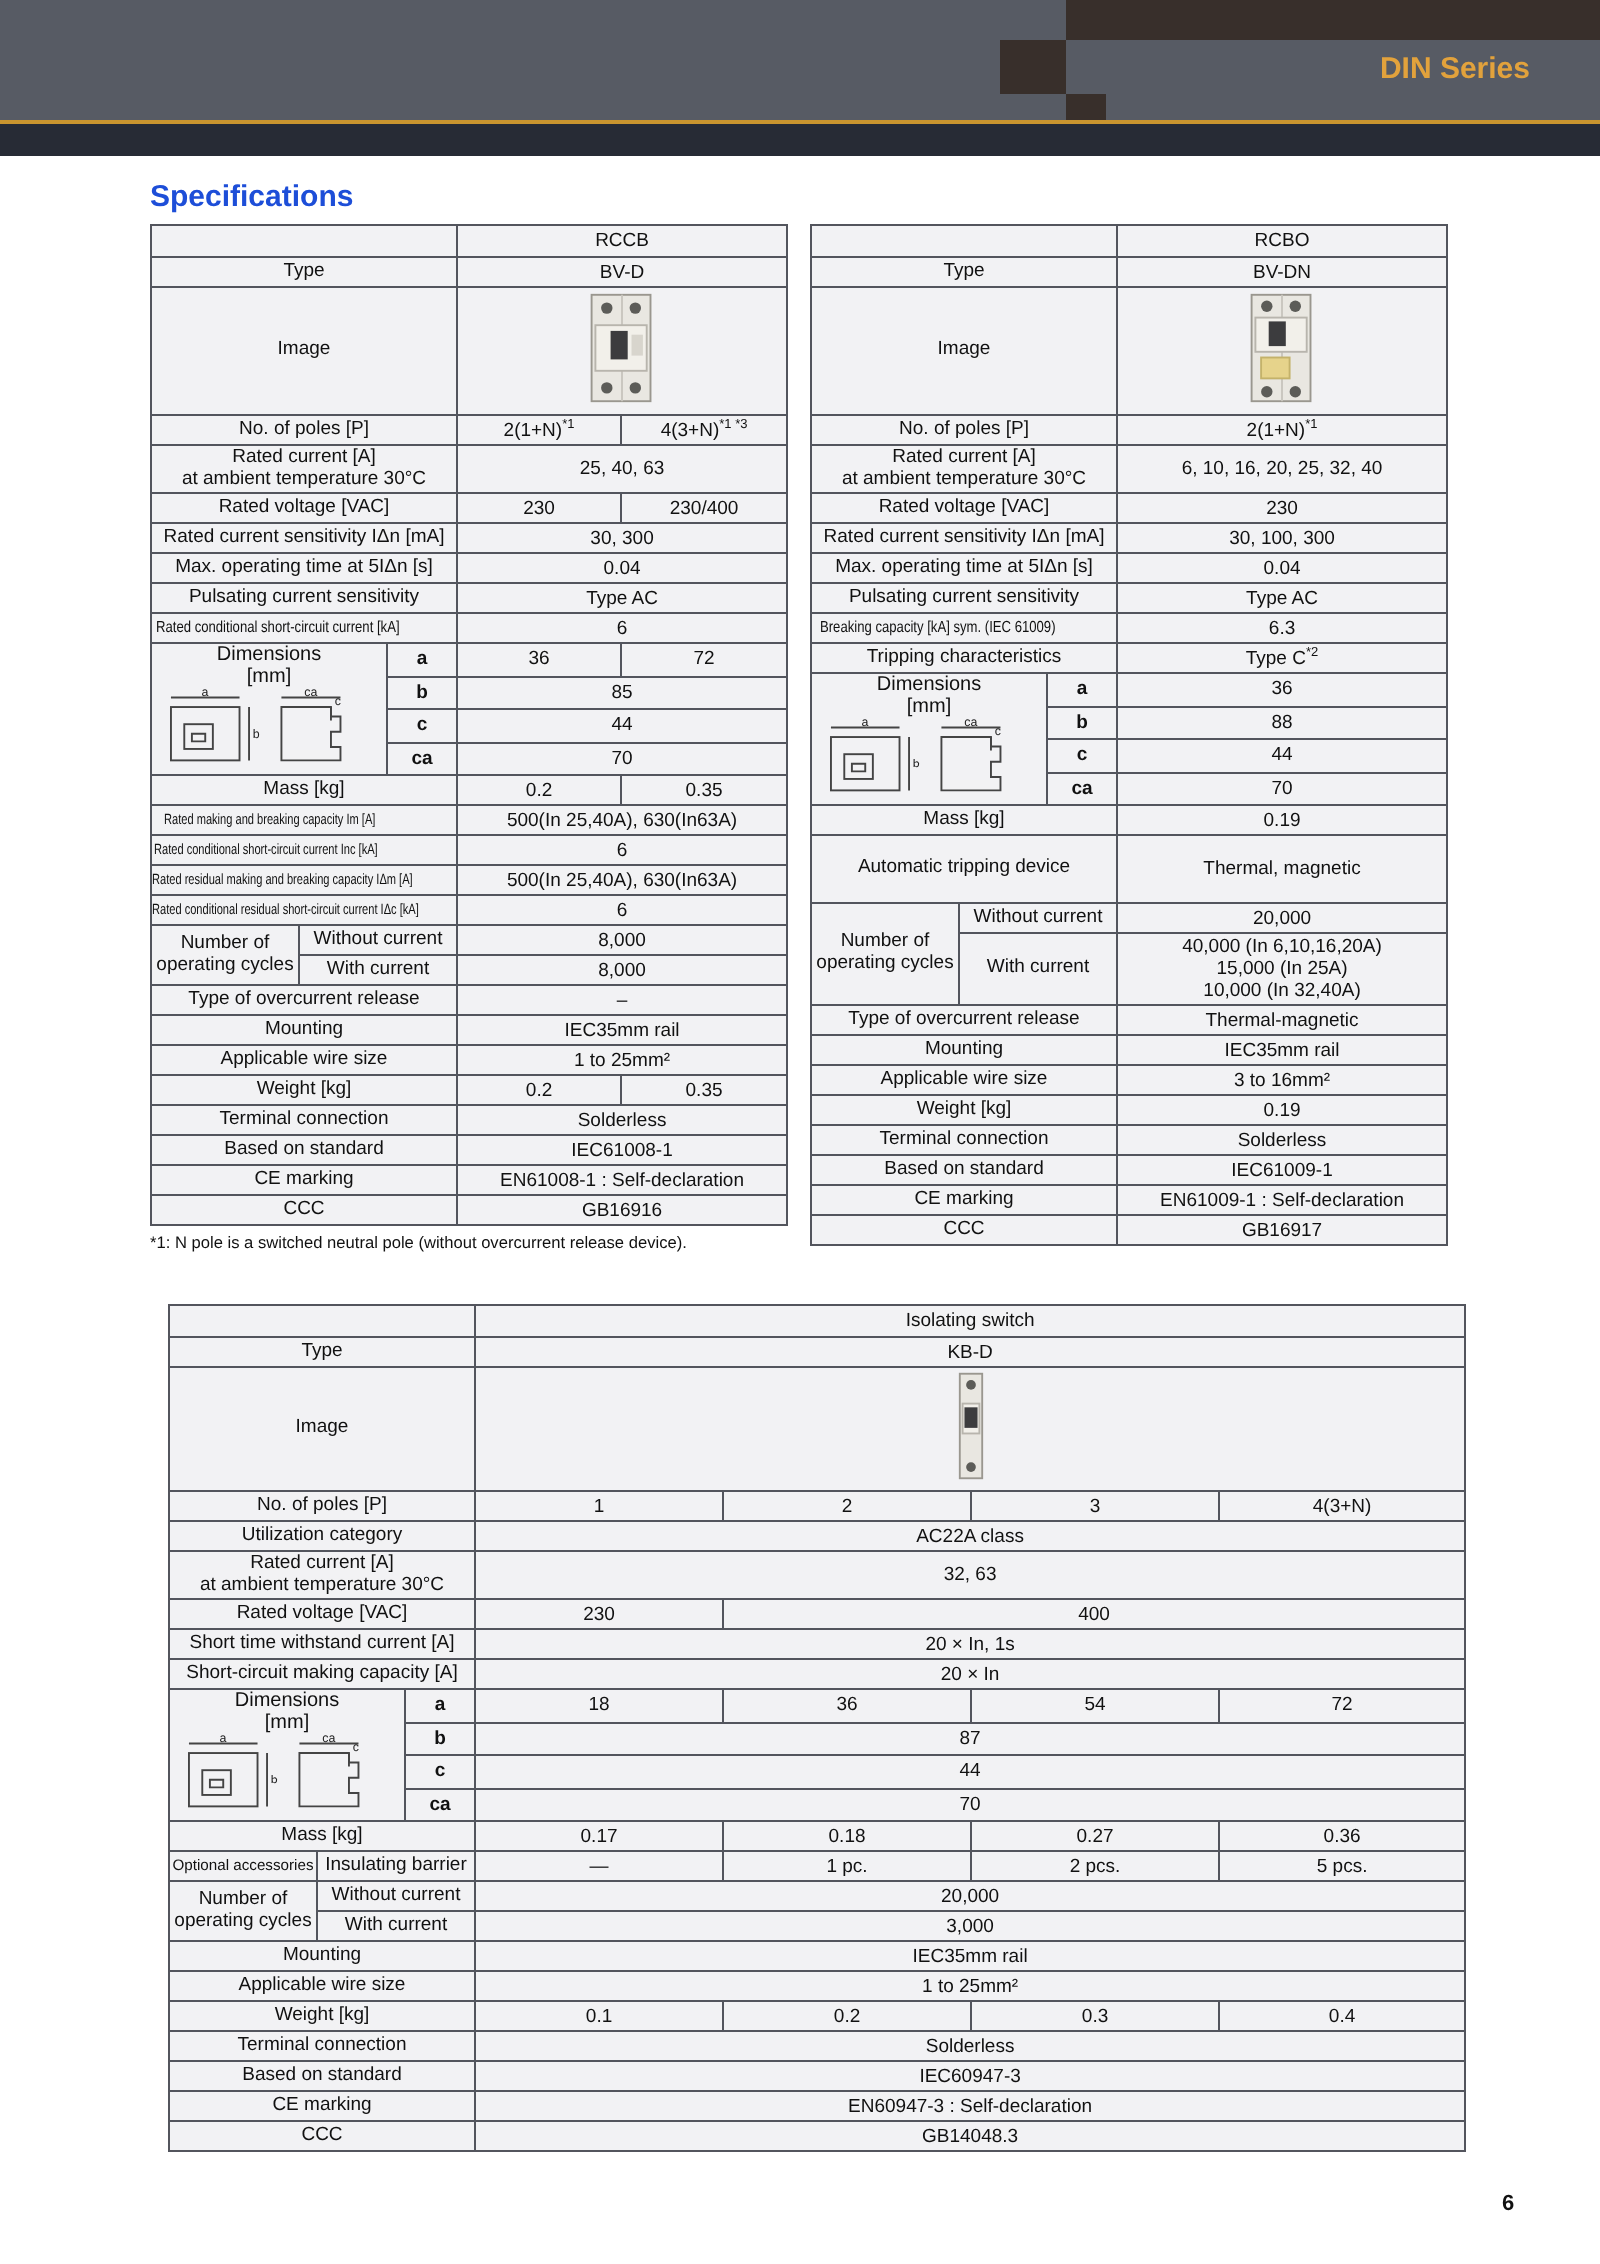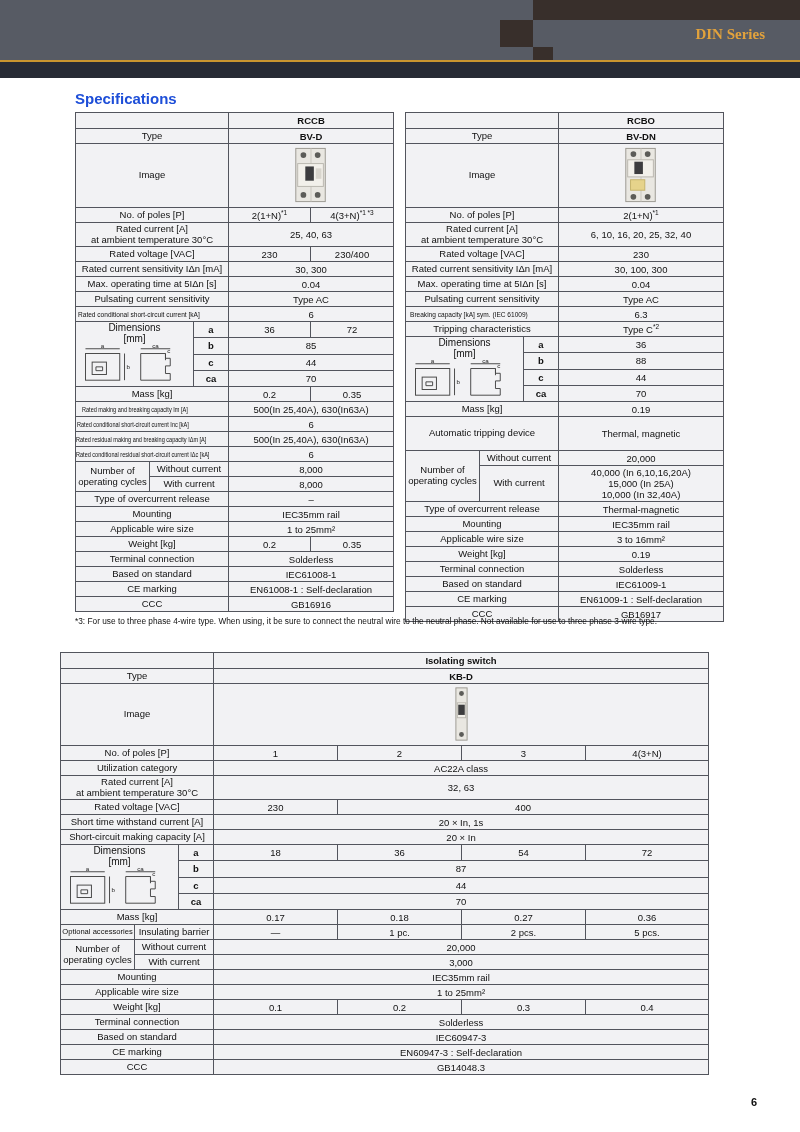--- a/index.html
+++ b/index.html
@@ -5,32 +5,32 @@
   html,body{margin:0;padding:0;}
   .page{position:relative;width:800px;height:1132px;background:#ffffff;overflow:hidden;
         font-family:"Liberation Sans","DejaVu Sans",sans-serif;color:#111;}
   
   .hdr-gray{position:absolute;left:0;top:0;width:800px;height:60px;background:#575b64;}
   .hdr-dk1{position:absolute;left:533px;top:0;width:267px;height:20px;background:#382f2b;}
   .hdr-dk2{position:absolute;left:500px;top:20px;width:33px;height:27px;background:#382f2b;}
   .hdr-dk3{position:absolute;left:533px;top:47px;width:20px;height:13px;background:#382f2b;}
   .hdr-gold{position:absolute;left:0;top:60px;width:800px;height:2px;background:#c9952f;}
   .hdr-navy{position:absolute;left:0;top:62px;width:800px;height:16px;background:#272b35;}
-  .hdr-series{position:absolute;right:35px;top:26px;font-size:15px;font-weight:bold;color:#e2a23c;font-family:Liberation Serif, serif;}
+  .hdr-series{position:absolute;right:35px;top:26px;font-size:15px;font-weight:bold;color:#e2a23c;}
   .sec-title{position:absolute;left:75px;top:90px;font-size:15px;font-weight:bold;color:#1d4ed8;}
   .pageno{position:absolute;left:751px;top:1096px;font-size:11px;font-weight:bold;}
   
   table.spec{position:absolute;border-collapse:collapse;table-layout:fixed;background:#fff;}
   table.spec td{border:1px solid #53555d;background:#f2f2f4;font-size:9.5px;
                 text-align:center;vertical-align:middle;padding:0;overflow:hidden;white-space:nowrap;}
   table.spec tr{height:15px;}
   td.lab{background:#e7e5f1;text-align:left;padding:1px 3px;font-size:8.5px;line-height:1.12;}
   td.sub{background:#e7e5f1;font-weight:bold;font-size:9.3px;}
   td.ghost{border:none;background:transparent;}
-  td.hdr{background:#e7e5f1;font-weight:bold;font-size:10px;}
+  td.hdr{background:#e7e5f1;font-weight:normal;font-size:10px;}
   td.img{background:#fbfbfd;}
   .sqz .in{display:inline-block;transform:scaleX(.75);transform-origin:left center;font-size:7.4px;}
   .sqm .in{display:inline-block;transform:scaleX(.82);transform-origin:left center;font-size:8px;}
   .dimcell{background:#e7e5f1;text-align:left;vertical-align:top;padding:1px 2px;}
   .dimcell .t{font-size:10px;line-height:1.1;}
   .small-val{font-size:8.4px;line-height:11px;white-space:normal;}
   sup{font-size:6.5px;}
   .h16{height:16px!important;}.h24{height:24px!important;margin-top:16px;}.h34{height:34px!important;}
   .h36{height:36px!important;}.him1{height:64px!important;}.him3{height:62px!important;}
   .fnotes{position:absolute;left:75px;top:616px;width:680px;font-size:8.3px;line-height:10.6px;}
@@ -373,24 +373,24 @@
         <td>EN61009-1 : Self-declaration</td>
         </tr>
     <tr>
           <td colspan="3" class="lab">CCC</td>
         <td>GB16917</td>
         </tr>
   </tbody>
     </table>
 
   <div class="fnotes">
-    <div>*3: For use to three phase 4-wire type. When using, it be sure to connect the neutral wire to the neutral phase. Not available for use to three phase 3-wire type.</div>
+    <div>*1: N pole is a switched neutral pole (without overcurrent release device).</div>
   </div>
 
-  <table class="spec" style="left:60px;top:652px;width:648px;">
+  <table class="spec" style="left:84px;top:652px;width:648px;">
     <colgroup>
         <col style="width:74px">
         <col style="width:44px">
         <col style="width:35px">
         <col style="width:124px">
         <col style="width:124px">
         <col style="width:124px">
         <col style="width:123px">
       </colgroup>
     <tbody>

